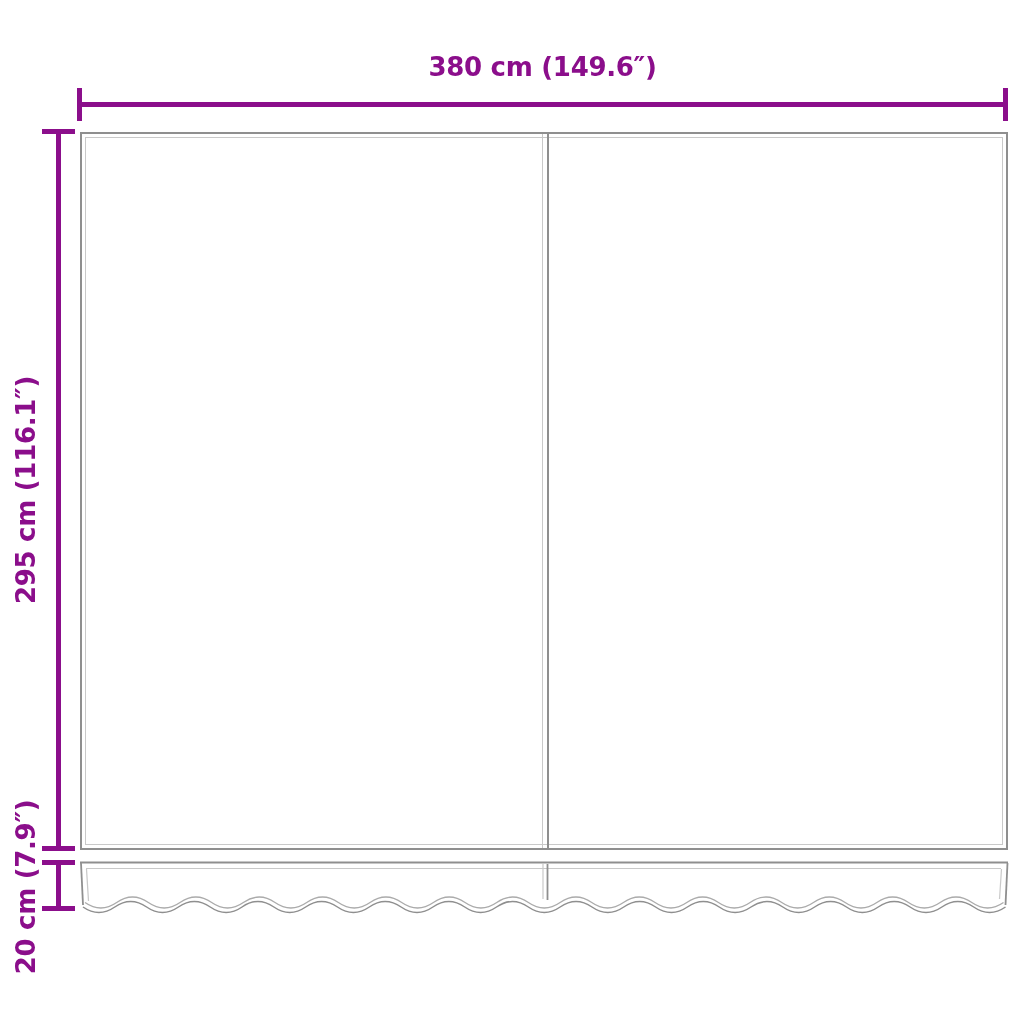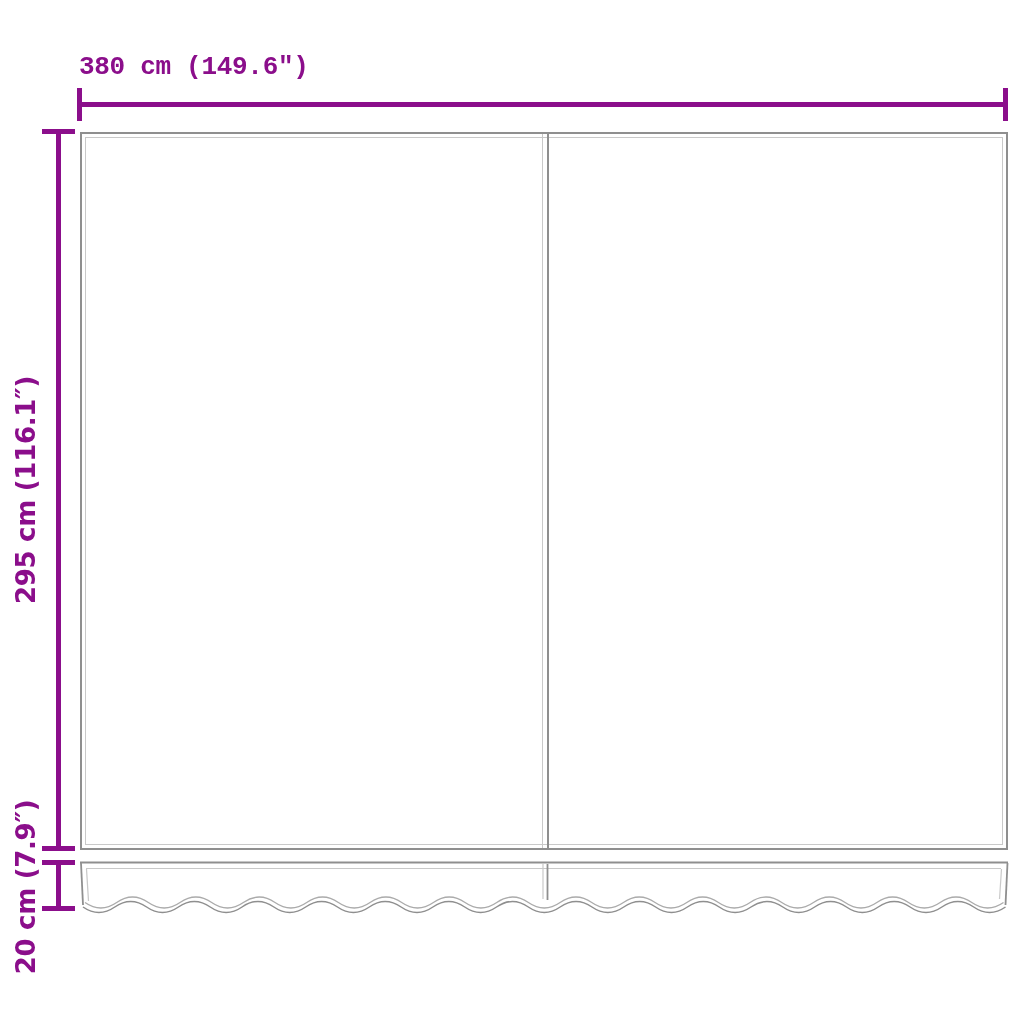--- a/index.html
+++ b/index.html
@@ -10,21 +10,21 @@
   }
   html,body{margin:0;padding:0;background:var(--background);}
   #stage{
     position:relative;width:1024px;height:1024px;background:var(--background);
     overflow:hidden;font-family:"DejaVu Sans","Liberation Sans",sans-serif;
   }
   .dim-label{
     position:absolute;color:var(--dimension);font-size:26px;font-weight:bold;
     letter-spacing:-0.3px;white-space:nowrap;
   }
-  .dim-label.horizontal{left:79px;width:927px;top:49px;height:36px;line-height:36px;font-family:Liberation Mono, monospace;}
+  .dim-label.horizontal{left:79px;width:927px;top:49px;height:36px;line-height:36px;text-align:center;}
   .dim-label.rotated{transform:translate(-50%,-50%) rotate(-90deg);}
   .dim-line{position:absolute;background:var(--dimension);}
   .dim-line.h{left:79px;top:102px;width:927px;height:5px;}
   .dim-line.v{left:56px;width:5px;}
   .dim-line.v.long{top:131px;height:718px;}
   .dim-line.v.short{top:862px;height:47px;}
   .tick{position:absolute;background:var(--dimension);}
   .tick.vert{width:5px;height:33px;top:-14px;}
   .tick.vert.start{left:-2px;}
   .tick.vert.end{right:-2px;}

